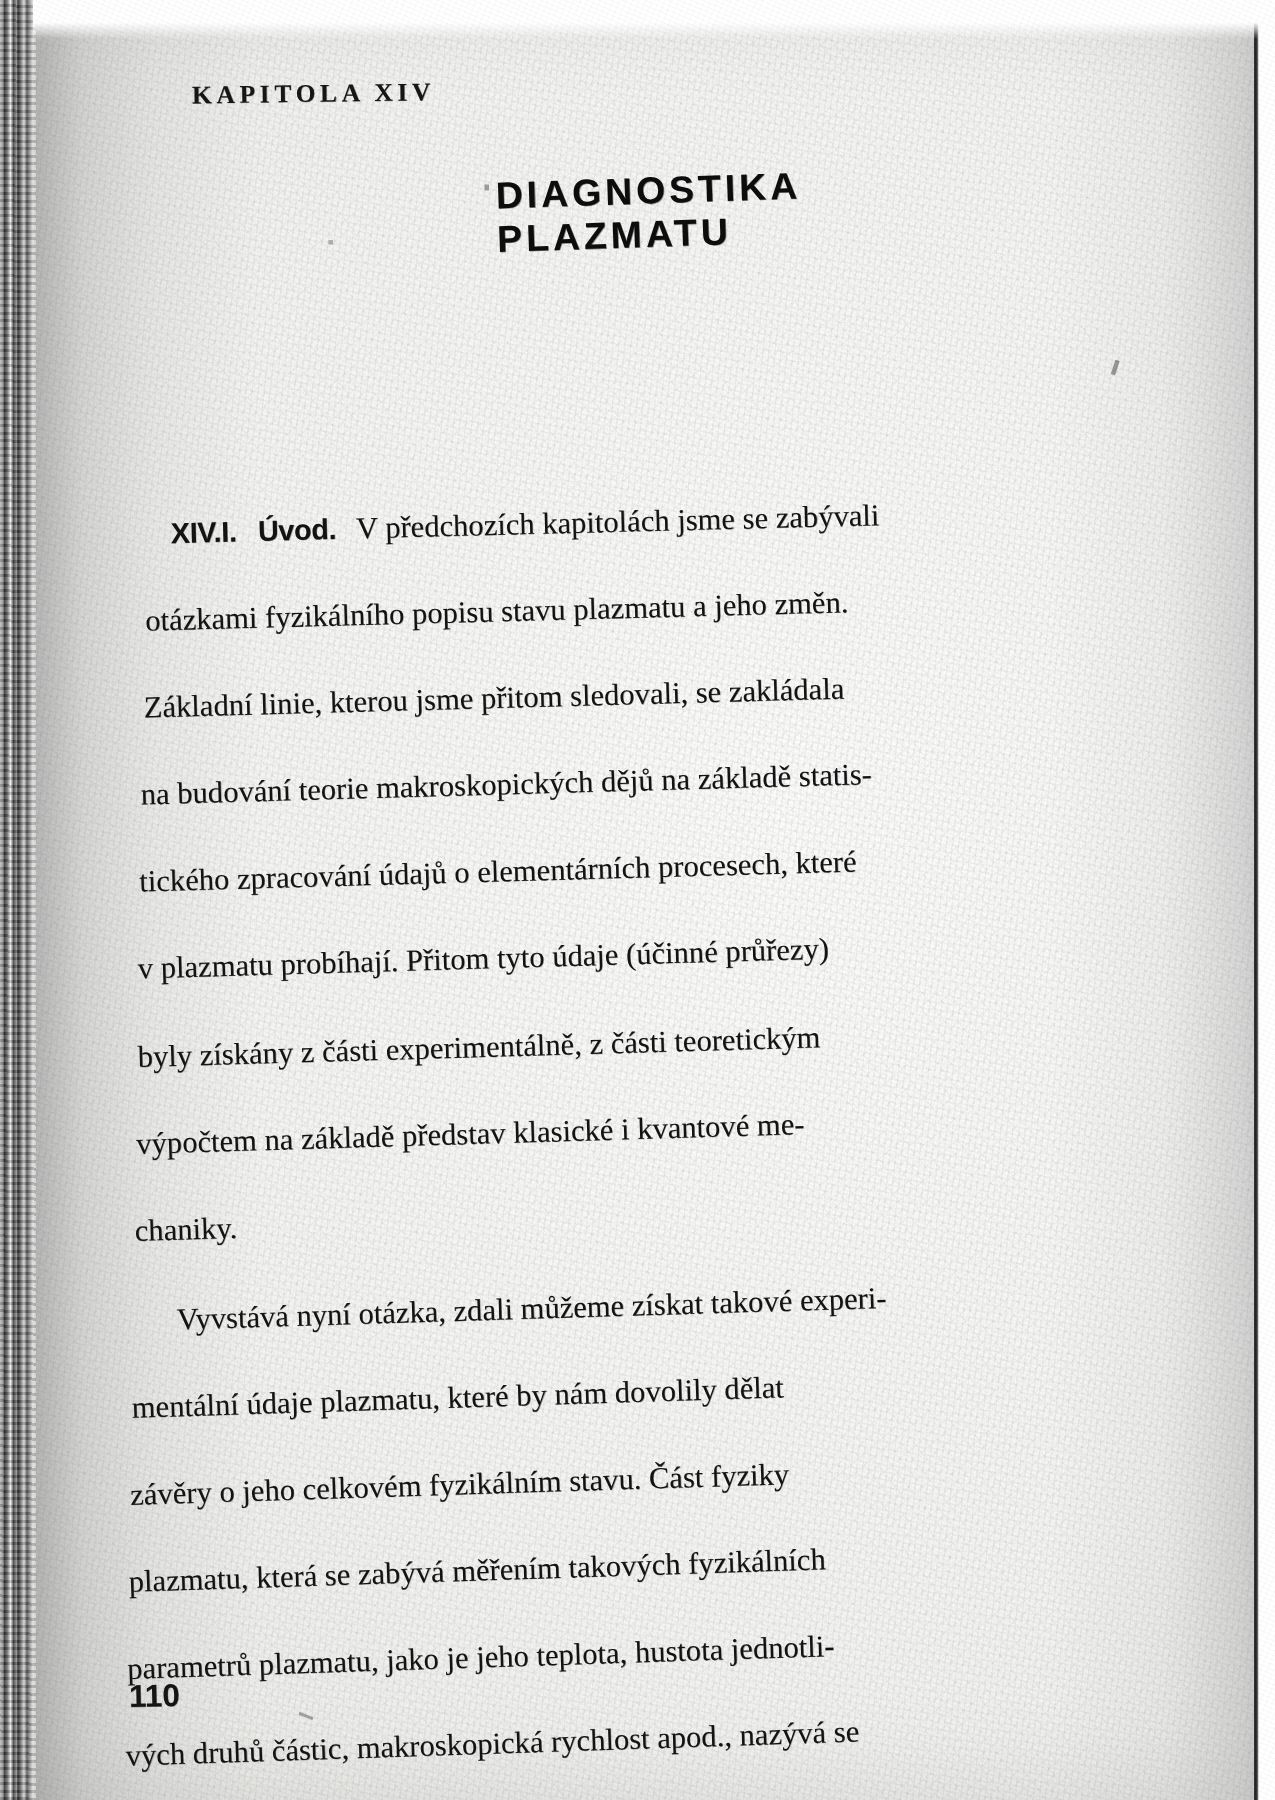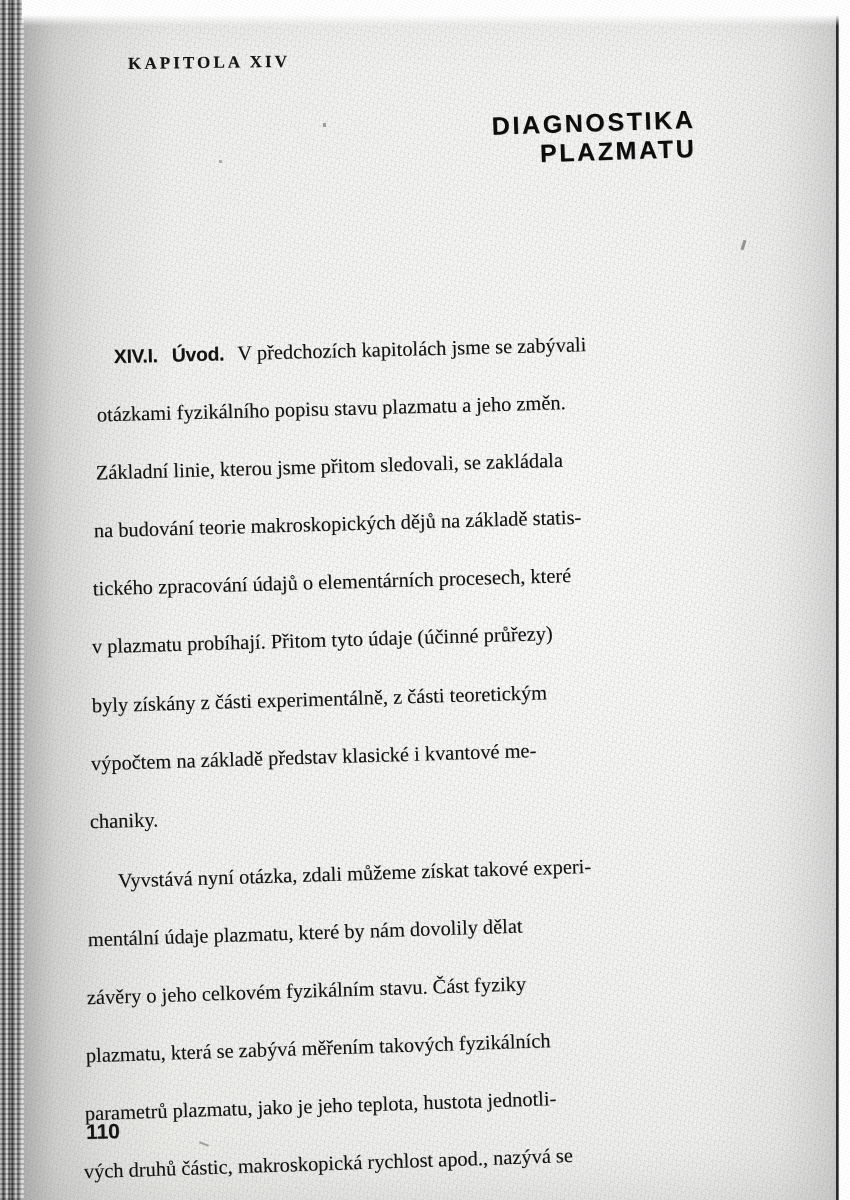--- a/index.html
+++ b/index.html
@@ -99,21 +99,20 @@
     width: 828px; height: 26px;
     background: linear-gradient(to bottom, #ffffff 0%, #ffffff 58%, rgba(255,255,255,0) 100%);
   }
 
   
   .content {
     position: absolute;
     left: 0; top: 0;
     width: 696px; height: 1200px;
     color: #121212;
-    text-align: right;
   }
 
   .chapter-label {
     position: absolute;
     left: 128px;
     top: 54px;
     font-family: "Liberation Serif", "DejaVu Serif", serif;
     font-size: 17px;
     letter-spacing: 3.1px;
     font-weight: 600;

